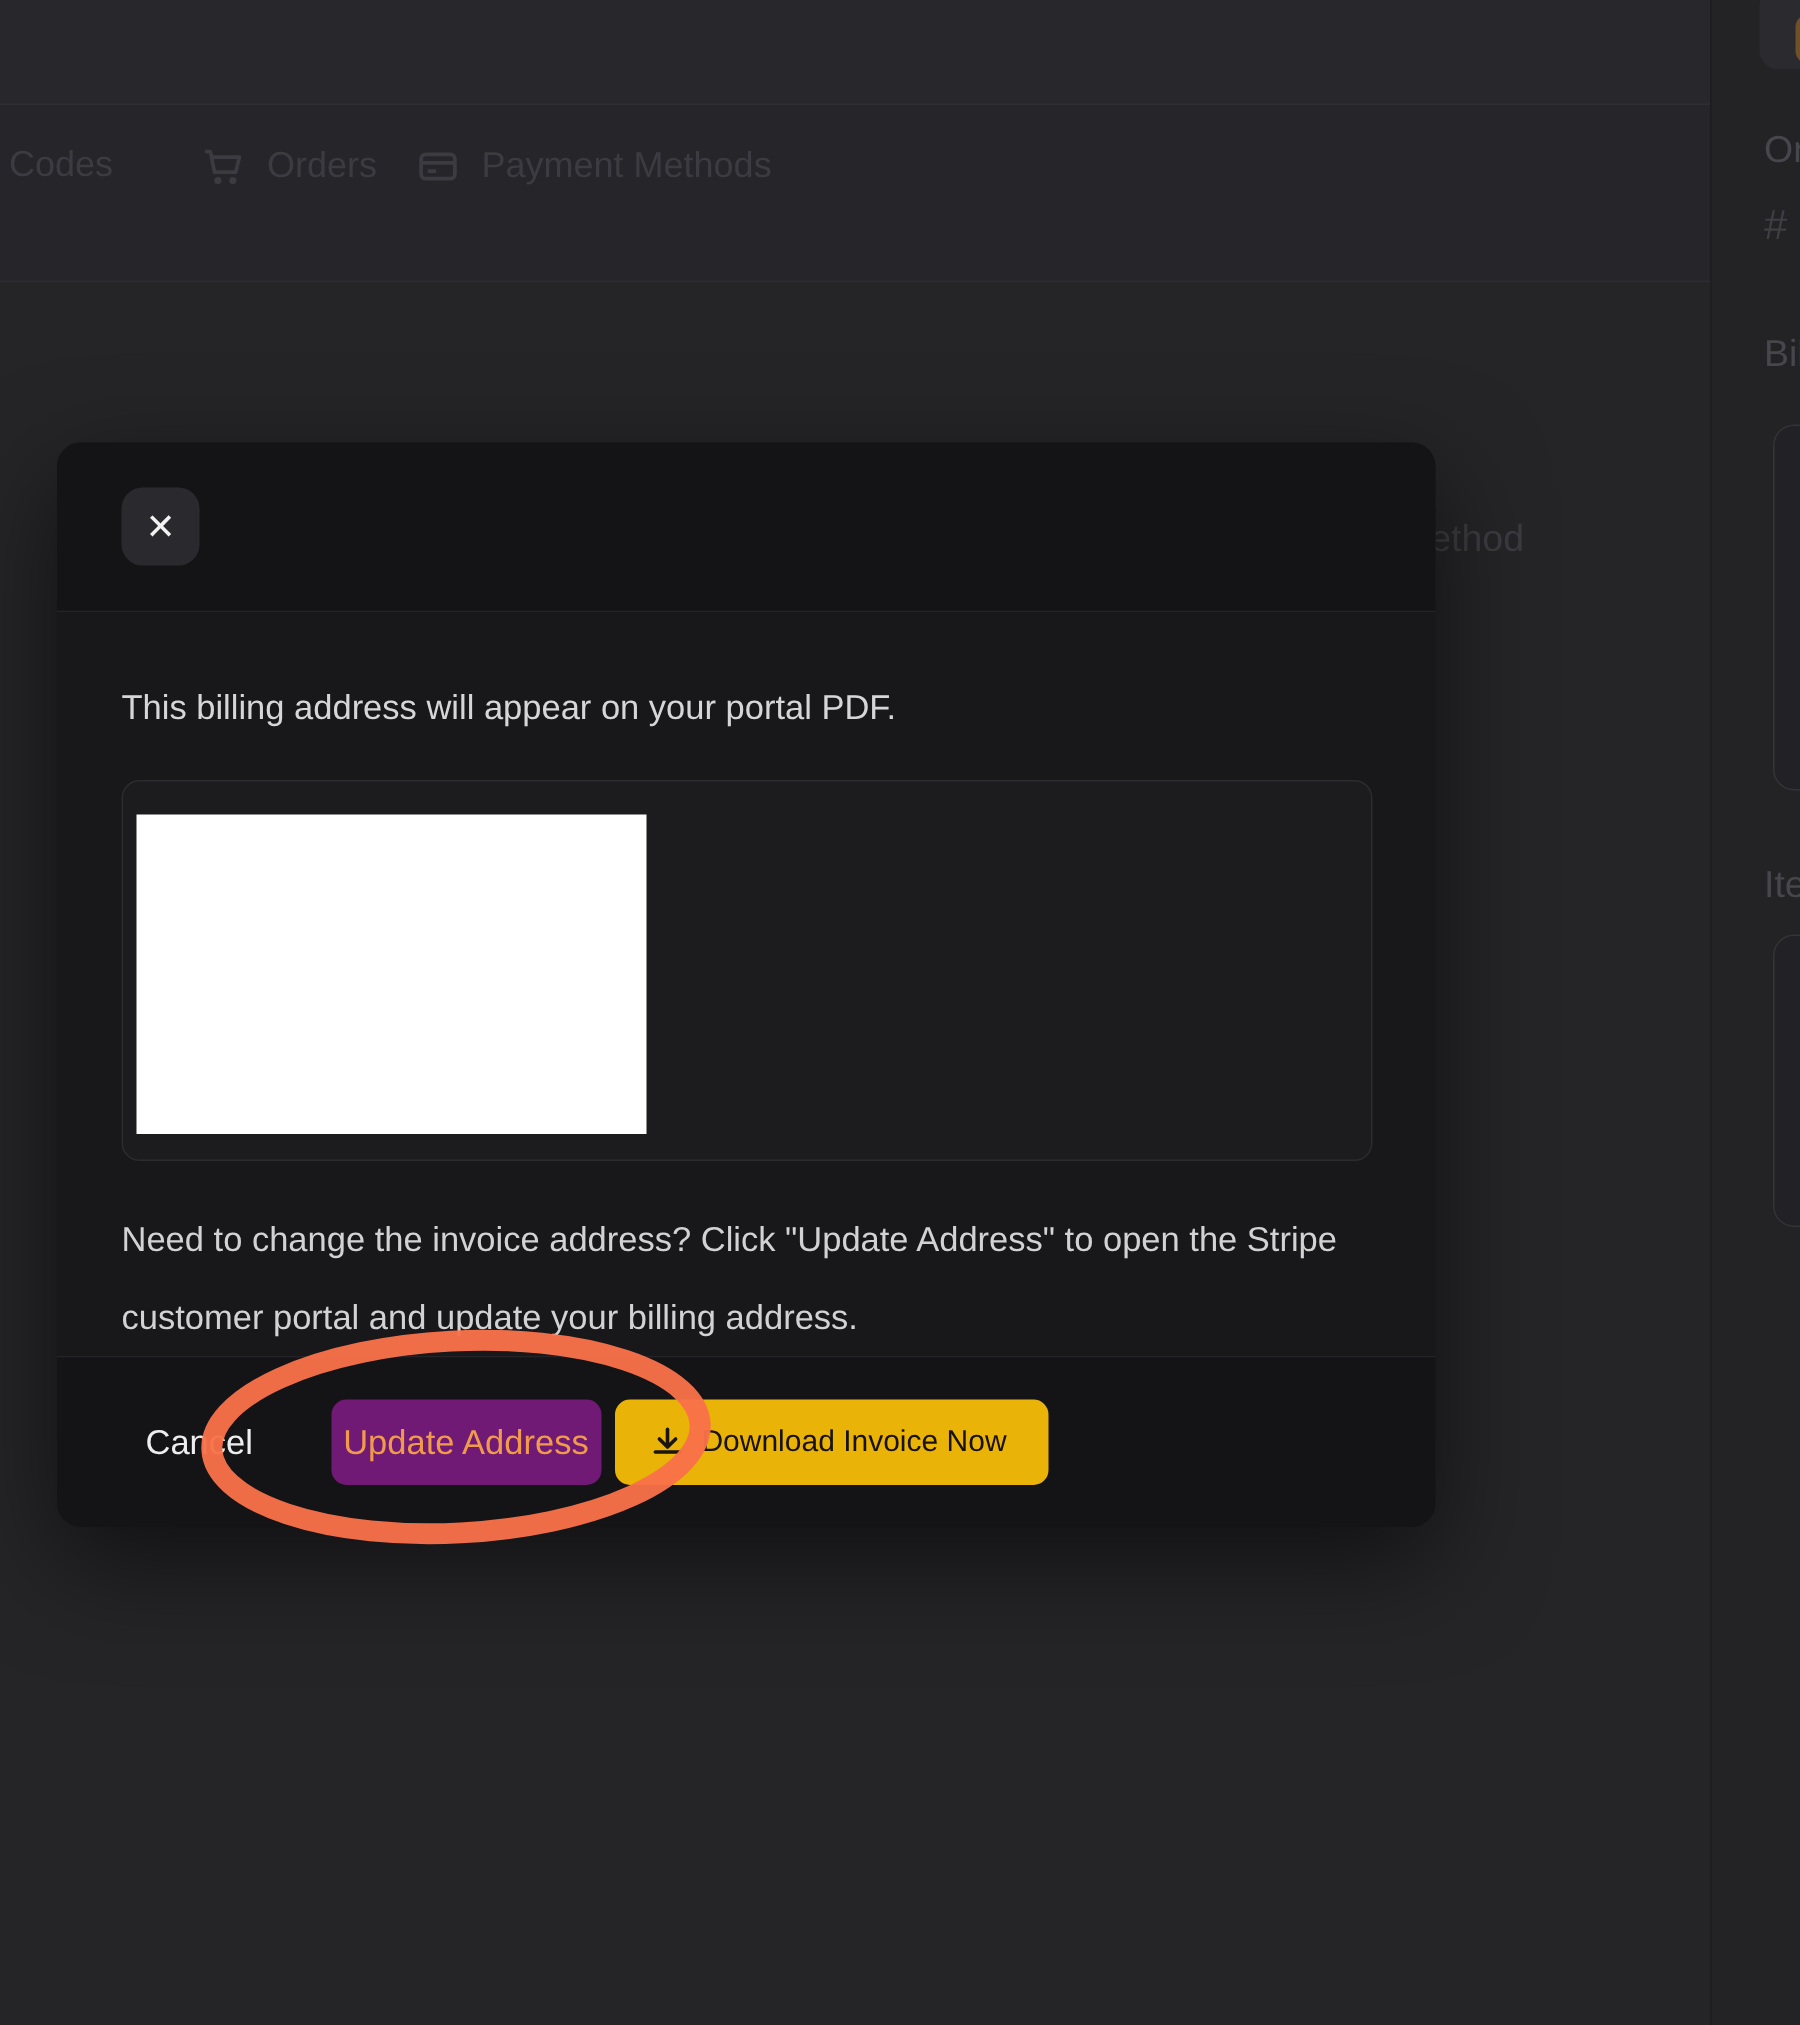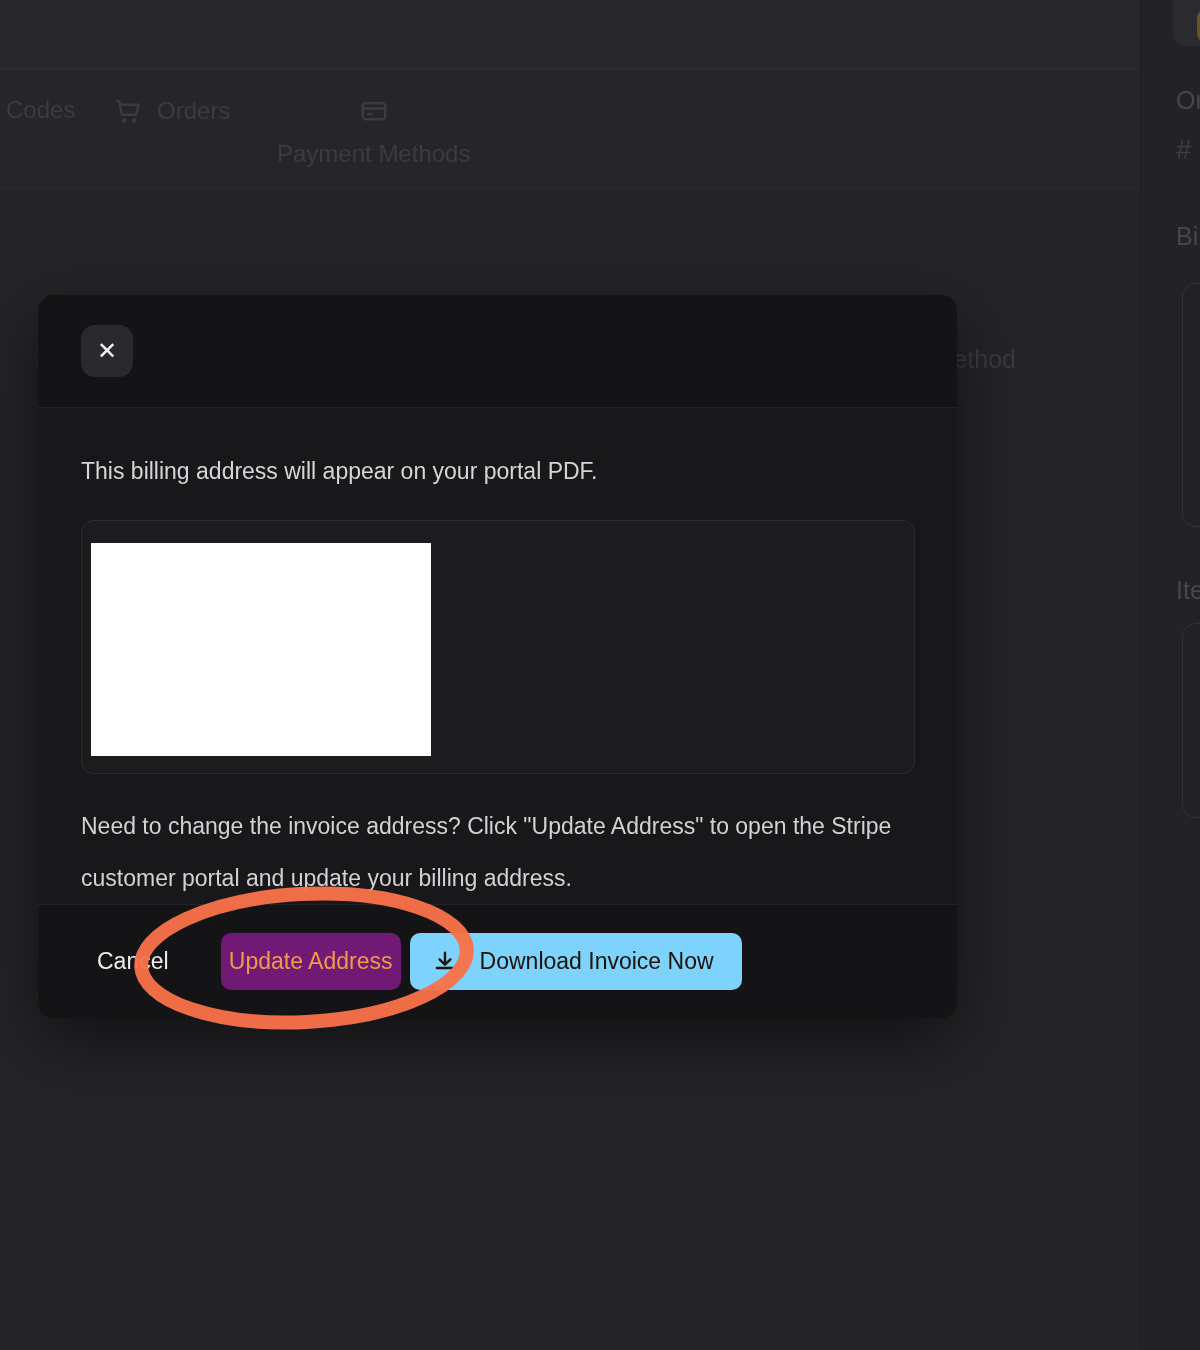--- a/index.html
+++ b/index.html
@@ -27,22 +27,22 @@
   }
   .bg-tabs {
     position: absolute; left: 0; top: 96px; height: 40px;
     display: flex; align-items: center; color: #3b3b41;
     font-size: 24px; white-space: nowrap;
   }
   .bg-tab { display: flex; align-items: center; gap: 14px; }
   .bg-tab .ticon { display: inline-flex; width: 30px; height: 30px; }
   .bg-tab .ticon svg { width: 30px; height: 30px; stroke: #3b3b41; fill: none; stroke-width: 2; }
   #tab-codes   { position: absolute; left: -14px; top: 0; }
-  #tab-orders  { position: absolute; left: 113px; top: 0; }
-  #tab-payment { position: absolute; left: 277px; top: 0; flex-direction: column; }
+  #tab-orders  { position: absolute; left: 134px; top: 0; }
+  #tab-payment { position: absolute; left: 277px; top: 0; }
   .bg-hidden-heading {
     position: absolute; top: 345px; right: 184px;
     font-size: 25px; color: #3b3b41; white-space: nowrap;
     z-index: 1;
   }
 
   
   .right-panel {
     position: absolute; left: 1140px; top: 0; width: 60px; height: 1350px;
     background: #232326; border-left: 1px solid #1d1d20; z-index: 1;
@@ -115,23 +115,23 @@
   .cancel-btn {
     background: none; border: none; color: #ededef; font-size: 23px;
     font-family: inherit; cursor: pointer; padding: 0; margin-right: 52px;
   }
   .update-btn {
     width: 180px; height: 57px; border: none; border-radius: 10px;
     background: #701a75; color: #f09a4c; font-size: 23px; font-family: inherit;
     cursor: pointer; margin-right: 9px;
   }
   .download-btn {
-    height: 57px; border: none; border-radius: 10px; background: #7dd3fc;
-    color: #191208; font-size: 23px; font-family: inherit; cursor: pointer;
-    display: inline-flex; align-items: center; gap: 22px; padding: 0 28px 0 22px;
+    height: 57px; border: none; border-radius: 10px; background: #eab308;
+    color: #191208; font-size: 20px; font-family: inherit; cursor: pointer;
+    display: inline-flex; align-items: center; gap: 10px; padding: 0 28px 0 22px;
   }
   .download-btn .dlicon { display: inline-flex; width: 26px; height: 26px; }
   .download-btn .dlicon svg { width: 26px; height: 26px; stroke: #1a140c; fill: none; stroke-width: 2.2; }
 
   
   .annotation-svg {
     position: absolute; inset: 0; width: 1200px; height: 1350px;
     z-index: 3; pointer-events: none;
   }
 </style>

